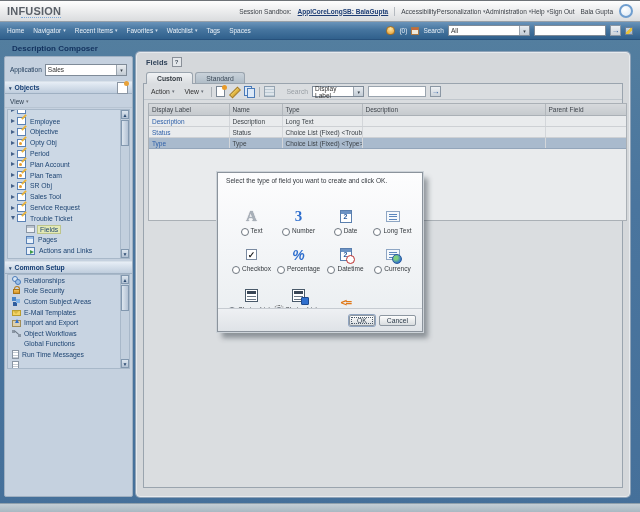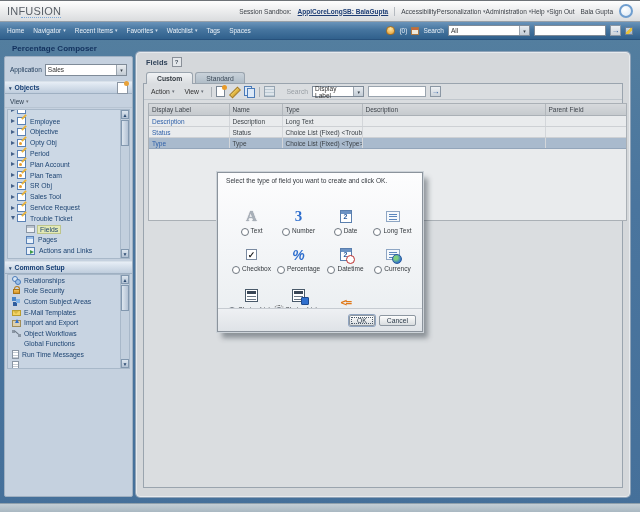--- a/index.html
+++ b/index.html
@@ -3,21 +3,21 @@
 <meta charset="utf-8">
 <style>
   html,body{margin:0;padding:0;background:#333;}
   #screen{position:relative;width:640px;height:512px;overflow:hidden;
     background:linear-gradient(#55809f,#4a759e 40%,#45709a);
     font-family:"Liberation Sans",sans-serif;color:#222;-webkit-user-select:none;}
   
   #topbar{position:absolute;top:0;left:0;right:0;height:22px;
     background:linear-gradient(#fefefe,#dadcde);border-bottom:1px solid #98a0a8;border-top:1px solid #6d7277;
     display:flex;align-items:center;padding:0 7px;box-sizing:border-box;}
-  #logo{font-weight:normal;font-size:11px;letter-spacing:.2px;color:#5a6068;position:relative;}
+  #logo{font-weight:bold;font-size:11px;letter-spacing:.2px;color:#5a6068;position:relative;}
   #logo::after{content:"";position:absolute;left:14px;right:0;bottom:-1px;border-bottom:1px dotted #7aa7d8;}
   #tb-right{margin-left:auto;display:flex;align-items:center;gap:6px;font-size:6.5px;color:#3c4148;}
   .tb-sess{font-weight:bold;color:#1d3d74;text-decoration:underline;cursor:pointer;}
   .vdiv{width:1px;height:9px;background:#b5bac0;}
   .tb-link{cursor:pointer;white-space:nowrap;display:inline-flex;align-items:center;gap:2px;}
   .caret{font-size:5px;color:#6a7078;line-height:1;}
   .avatar{width:10px;height:10px;border-radius:50%;border:2px solid #6f9ecf;background:radial-gradient(circle at 35% 30%,#fff,#d8e6f4);display:inline-block;}
   
   #navbar{position:absolute;top:22px;left:0;right:0;height:18px;
     background:linear-gradient(#6a94ba,#46759f 45%,#30608c);border-bottom:1px solid #27517c;
@@ -244,21 +244,21 @@
         <span class="selarrow">▾</span>
       </span>
       <input class="ninput" value="" style="">
       <button class="ngo">
           <span class="goarrow">→</span>
         </button>
       <span class="nadv"></span>
     </div>
   </nav>
 
-  <div id="page-title">Percentage Composer</div>
+  <div id="page-title">Description Composer</div>
 
   <aside id="sidebar">
     <div class="app-row">
       <span>Application</span>
       <span class="select">
         <span>Sales</span>
         <span class="selbtn">▾</span>
       </span>
     </div>
     <div class="sec-hd" id="objects-hd">

